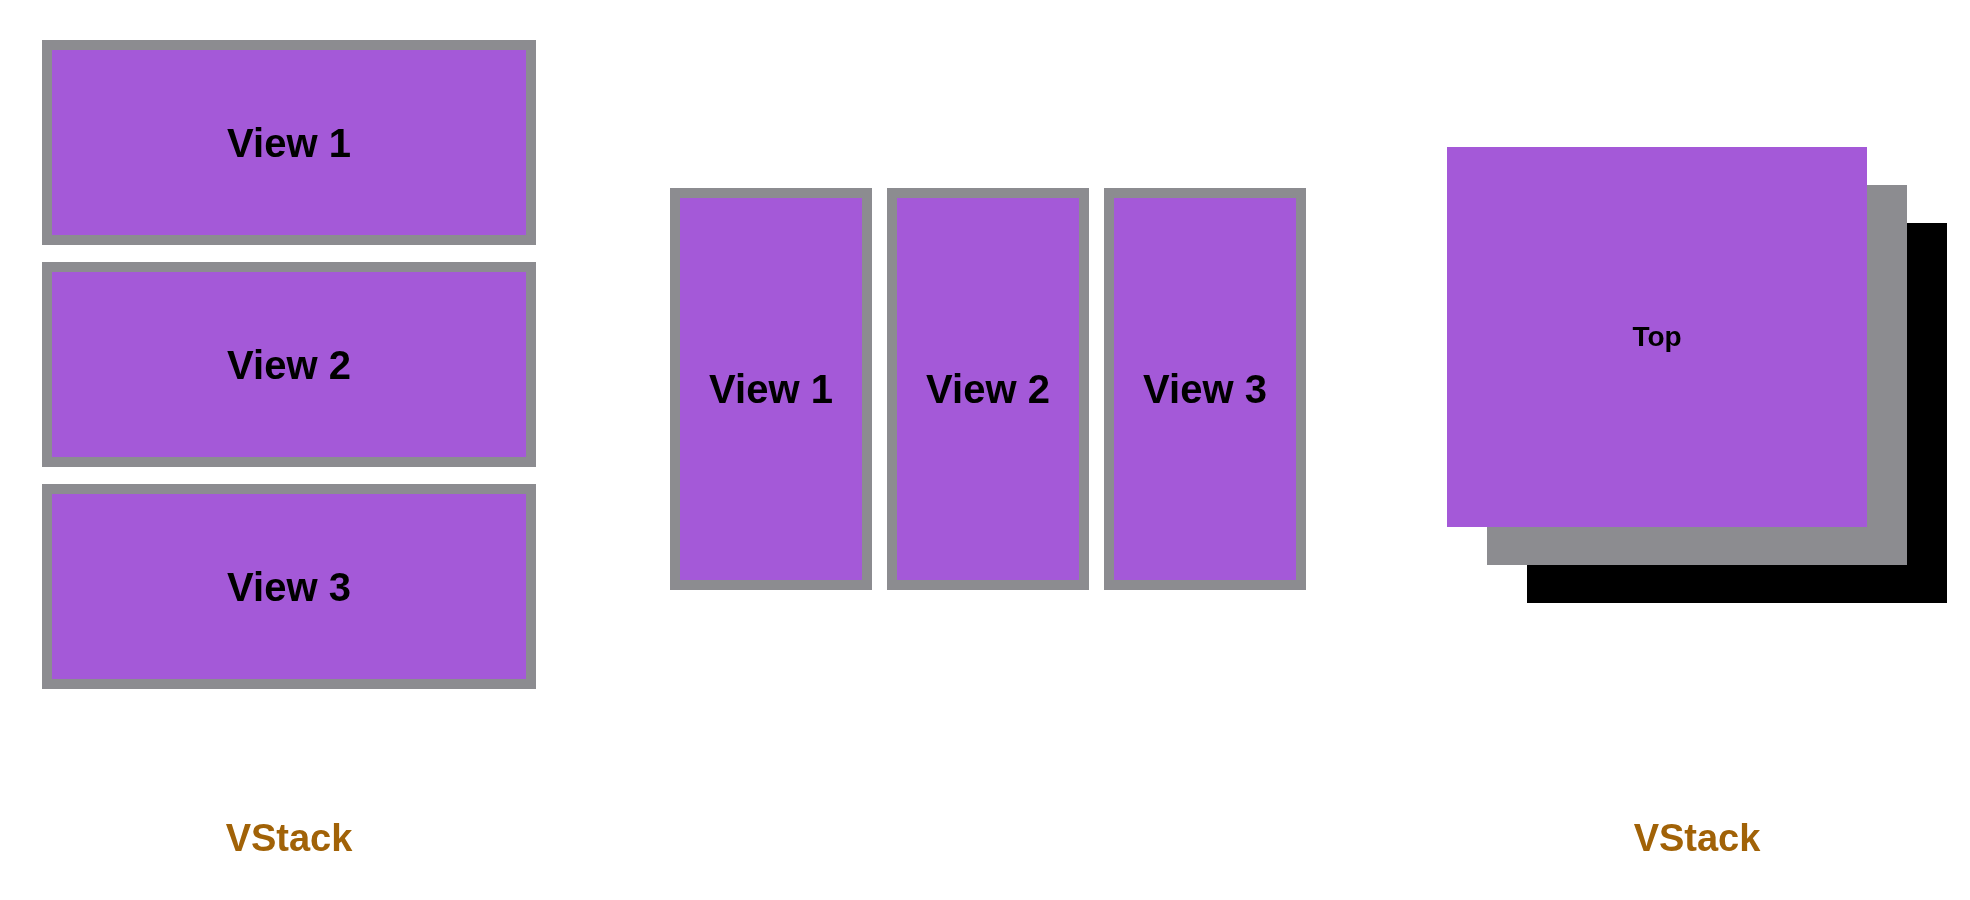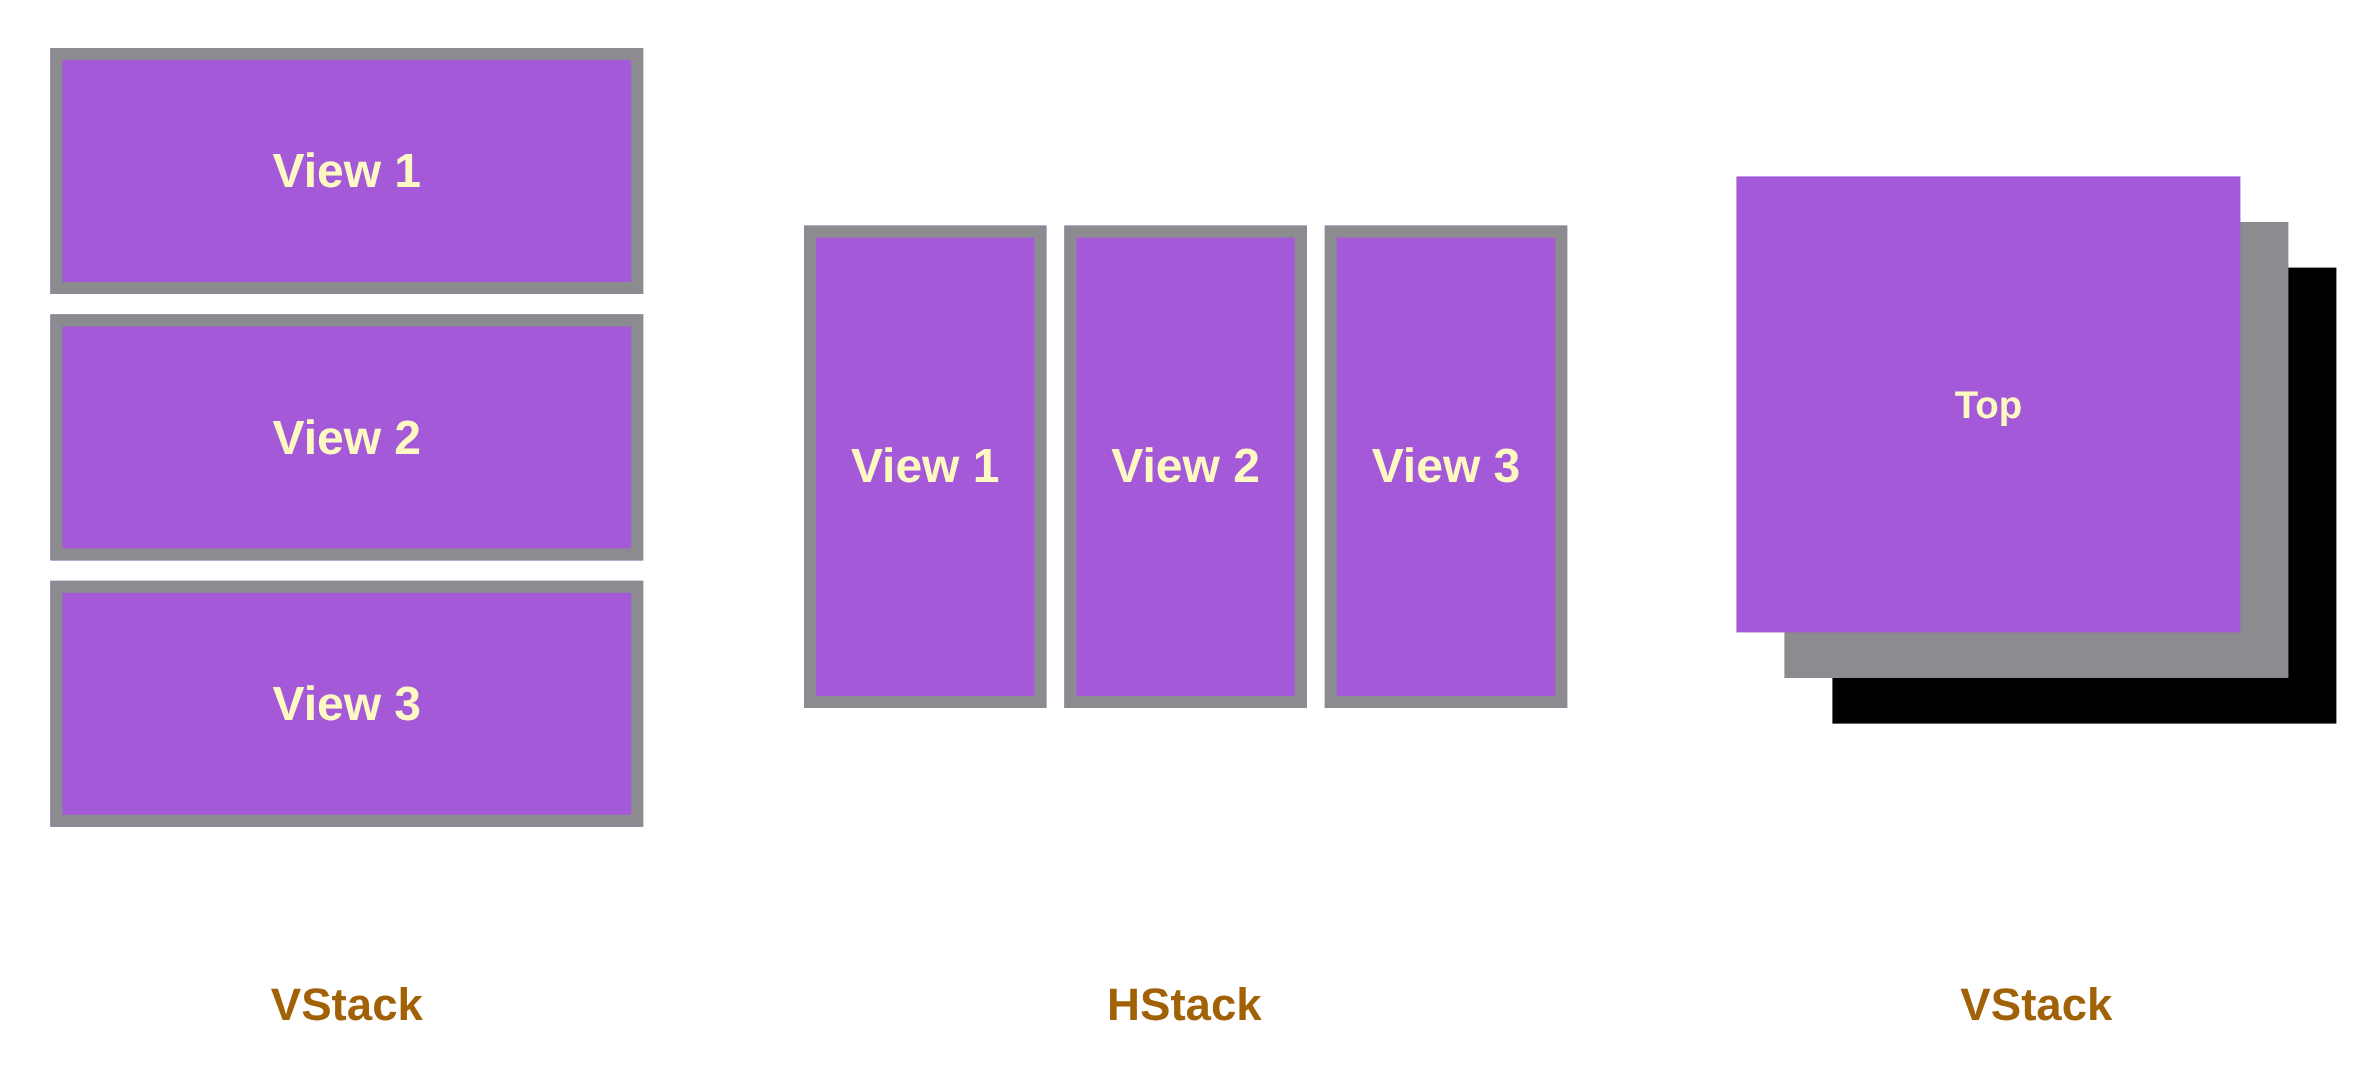--- a/index.html
+++ b/index.html
@@ -20,21 +20,21 @@
   .view-box {
     position: absolute;
     box-sizing: border-box;
     background: #A459D8;
     border: 10px solid #8C8C90;
     display: flex;
     align-items: center;
     justify-content: center;
   }
   .view-label {
-    color: #fef9c3;
+    color: #000000;
     font-weight: bold;
     font-size: 40px;
     letter-spacing: 0px;
     white-space: nowrap;
     line-height: 1;
   }
 
   
   #vstack-group { position: absolute; left: 0; top: 0; }
   .vstack-box { left: 42px; width: 494px; height: 205px; }
@@ -55,21 +55,21 @@
     width: 420px;
     height: 380px;
     box-sizing: border-box;
   }
   #z-layer-back  { left: 1527px; top: 223px; background: #000000; z-index: 1; }
   #z-layer-mid   { left: 1487px; top: 185px; background: #8C8C90; z-index: 2; }
   #z-layer-front {
     left: 1447px; top: 147px; background: #A459D8; z-index: 3;
     display: flex; align-items: center; justify-content: center;
   }
-  #z-layer-front .view-label { font-size: 32px; }
+  #z-layer-front .view-label { font-size: 28px; }
 
   
   .caption {
     position: absolute;
     top: 798px;
     height: 80px;
     display: flex;
     align-items: center;
     justify-content: center;
     color: #a16207;
@@ -112,16 +112,15 @@
 
   <div id="zstack-group">
     <div class="z-layer" id="z-layer-back"></div>
     <div class="z-layer" id="z-layer-mid"></div>
     <div class="z-layer" id="z-layer-front">
       <span class="view-label">Top</span>
     </div>
   </div>
 
   <div class="caption" id="caption-vstack">VStack</div>
-  <div class="caption" id="caption-hstack">HStack</div>
   <div class="caption" id="caption-zstack">VStack</div>
 
 </div>
 
 </body></html>

